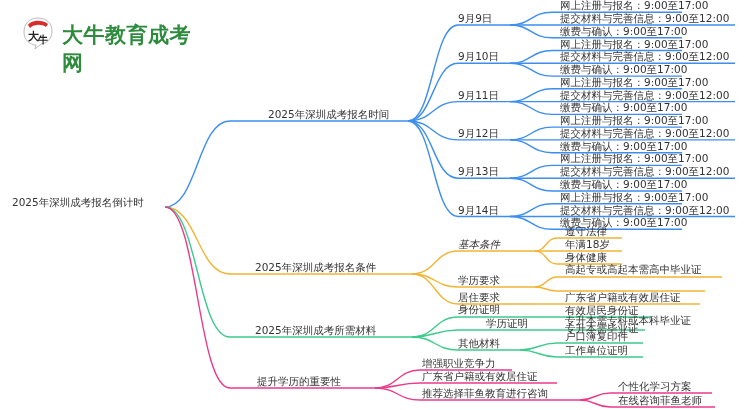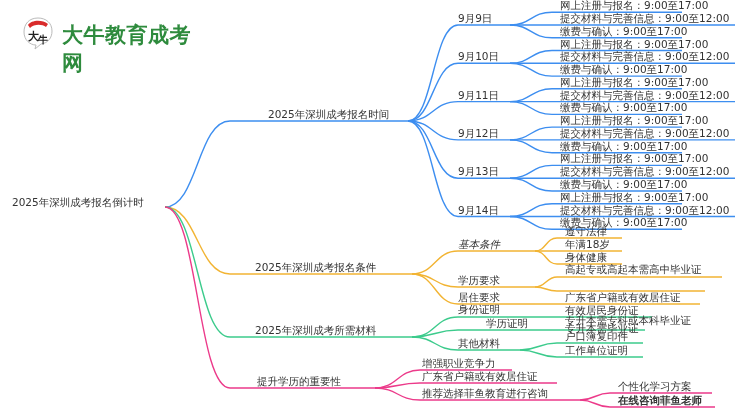--- a/index.html
+++ b/index.html
@@ -122,14 +122,14 @@
     <div class="lbl" style="left: 458px; top: 317px; margin-left: 28px;">学历证明</div>
     <div class="lbl" style="left: 565px; top: 322px;">专升本需毕业证</div>
     <div class="lbl" style="left: 458px; top: 337px;">其他材料</div>
     <div class="lbl" style="left: 565px; top: 330px;">户口簿复印件</div>
     <div class="lbl" style="left: 565px; top: 344px;">工作单位证明</div>
     <div class="lbl" style="left: 257px; top: 375px;">提升学历的重要性</div>
     <div class="lbl" style="left: 422px; top: 357px;">增强职业竞争力</div>
     <div class="lbl" style="left: 422px; top: 370px;">广东省户籍或有效居住证</div>
     <div class="lbl" style="left: 422px; top: 387px;">推荐选择菲鱼教育进行咨询</div>
     <div class="lbl" style="left: 618px; top: 380px;">个性化学习方案</div>
-    <div class="lbl" style="left: 618px; top: 394px; font-weight: bold;">在线咨询菲鱼老师</div>
+    <div class="lbl" style="left: 618px; top: 394px;">在线咨询菲鱼老师</div>
   </div>
 
 </body></html>

